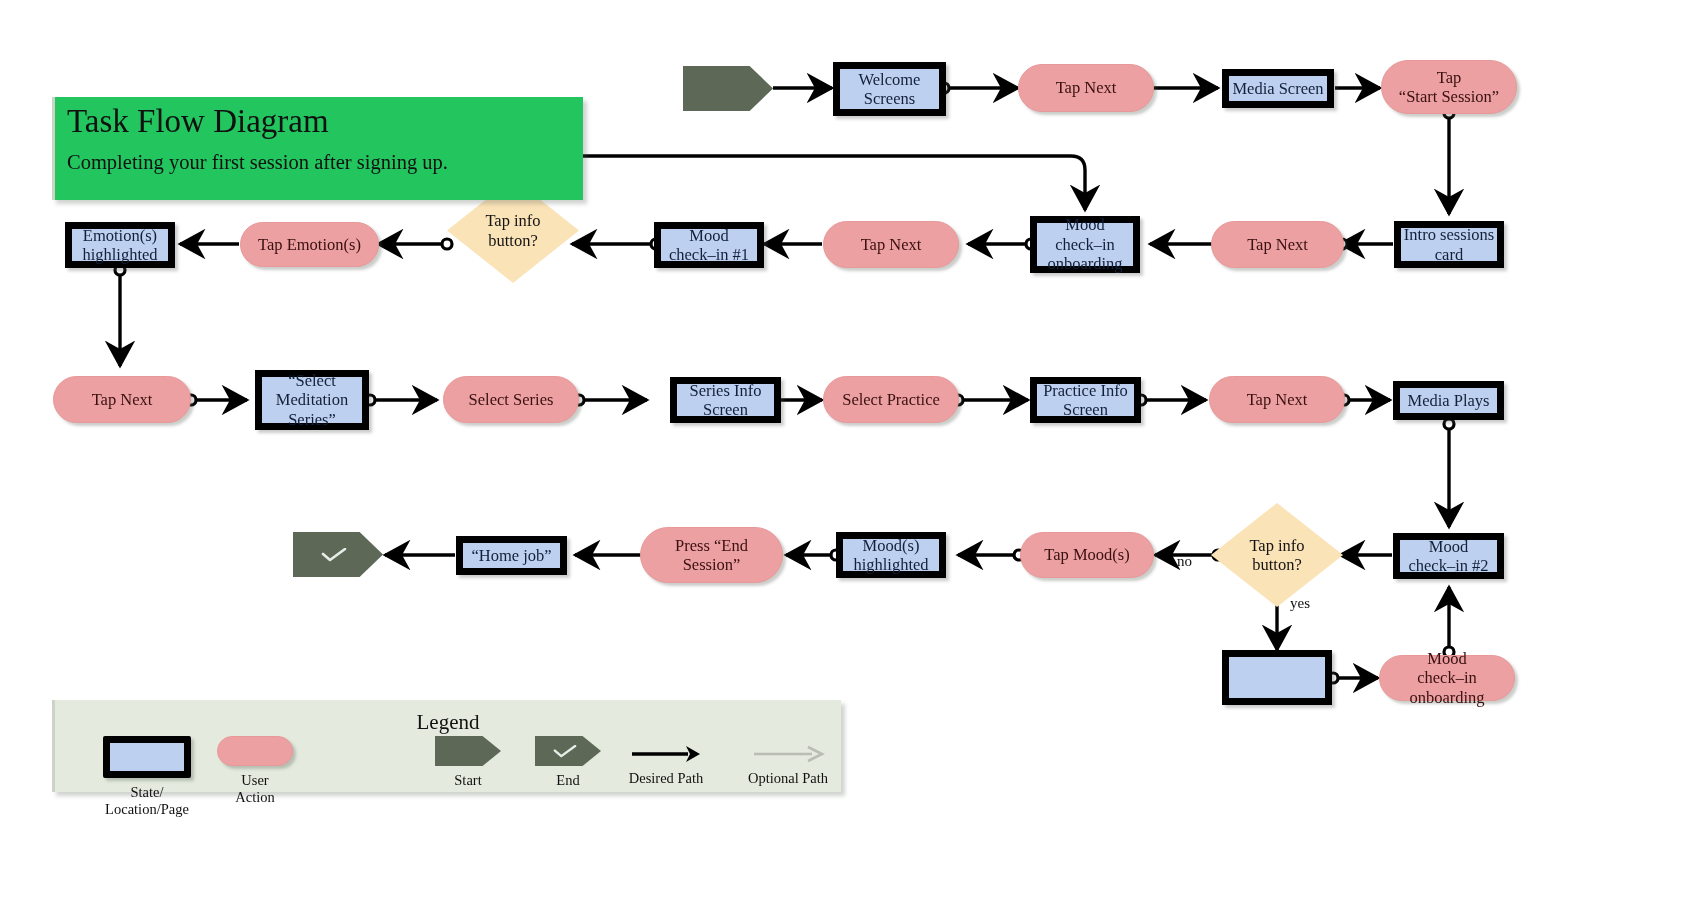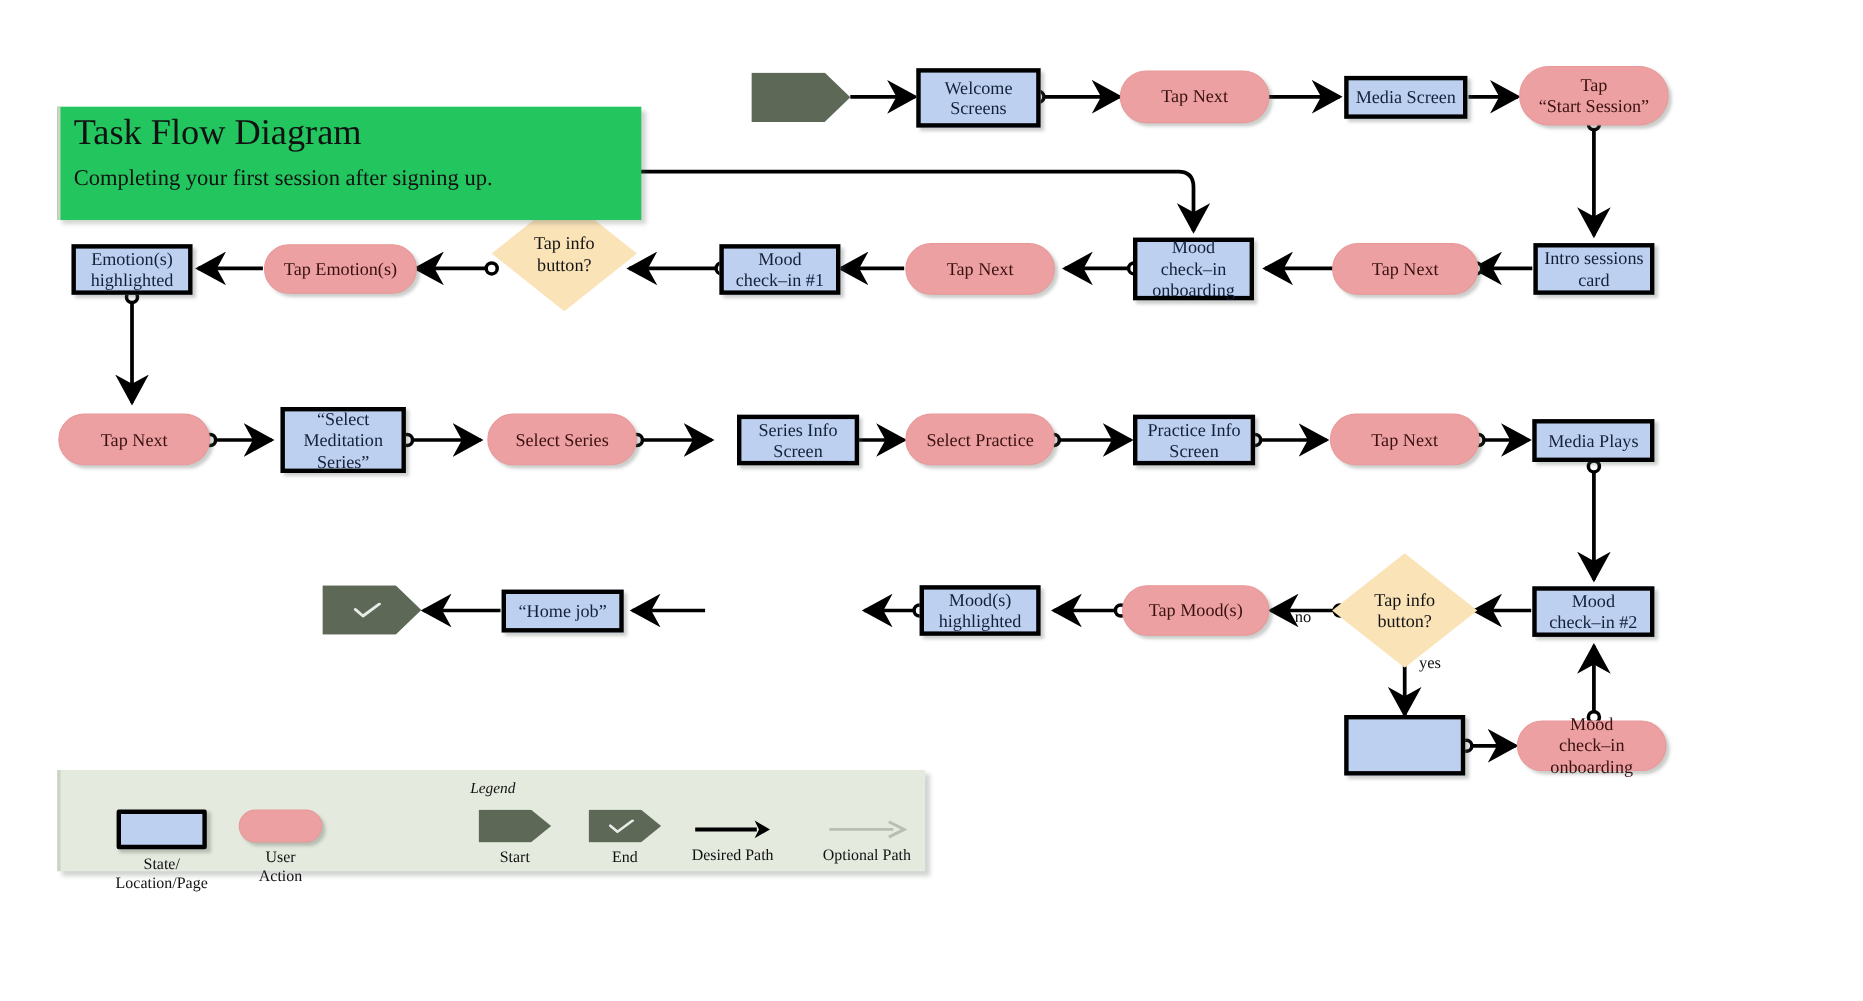--- a/index.html
+++ b/index.html
@@ -5,21 +5,21 @@
   html,body{margin:0;padding:0;background:#ffffff;}
   body{width:1694px;height:910px;position:relative;overflow:hidden;
        font-family:"Liberation Serif","DejaVu Serif",serif;}
   #canvas{position:absolute;inset:0;}
   svg#edges{position:absolute;left:0;top:0;width:1694px;height:910px;pointer-events:none;}
 
   
   .node{position:absolute;box-sizing:border-box;display:flex;align-items:center;
         justify-content:center;text-align:center;line-height:1.18;
         font-size:16.5px;color:#141414;z-index:3;}
-  .state{background:#bdd0ef;border:4px solid #000000;
+  .state{background:#bdd0ef;border:7px solid #000000;
          box-shadow:3px 3px 3px rgba(80,90,80,.30);color:#13203a;}
   .action{background:#eca0a1;border:1px solid #e99899;border-radius:999px;
           box-shadow:3px 3px 3px rgba(80,90,80,.30);color:#3a1010;}
   .decision{background:transparent;box-shadow:none;}
   .decision .dlabel{position:relative;z-index:2;}
   .diamond-bg{position:absolute;left:0;top:0;width:100%;height:100%;
               background:#fbe3b8;
               clip-path:polygon(50% 0,100% 50%,50% 100%,0 50%);
               filter:drop-shadow(3px 3px 2px rgba(80,90,80,.30));}
   .terminal{position:absolute;z-index:3;}
@@ -34,21 +34,21 @@
              background:#22c55e;box-shadow:4px 4px 4px rgba(90,100,90,.28);
              border-left:3px solid #ccd4c6;z-index:4;margin-top:44px;}
   #titlecard .t1{position:absolute;left:12px;top:6px;font-size:33px;color:#111;}
   #titlecard .t2{position:absolute;left:12px;top:54px;font-size:20.5px;color:#111;}
 
   
   #legend{position:absolute;left:52px;top:700px;width:786px;height:92px;
           background:#e4eade;box-shadow:4px 4px 4px rgba(90,100,90,.28);
           border-left:3px solid #ccd4c6;z-index:4;}
   #legend .ltitle{position:absolute;left:0;right:0;top:10px;text-align:center;
-                  font-size:14px;color:#111;font-style:italic;}
+                  font-size:21px;color:#111;}
   .litem{position:absolute;top:36px;text-align:center;font-size:14.5px;color:#111;
          line-height:1.2;}
   .lsw{height:28px;margin:0 auto 6px auto;position:relative;}
   .lsw.state{width:74px;border-radius:2px;}
   .lsw.action{width:74px;}
   .lsw.dec{width:62px;height:32px;background:#fbe3b8;
            clip-path:polygon(50% 0,100% 50%,50% 100%,0 50%);
            filter:drop-shadow(3px 3px 2px rgba(80,90,80,.30));}
   .lsw.term{width:66px;height:30px;background:#5d6857;
             clip-path:polygon(0 0,72% 0,100% 50%,72% 100%,0 100%);
@@ -243,20 +243,23 @@
   </div>
 
   <div class="node action" style="left:1020px;top:532px;width:134px;height:46px;">
     <span>Tap Mood(s)</span>
   </div>
 
   <div class="node state" style="left:836px;top:532px;width:110px;height:46px;">
     <span>Mood(s)<br>highlighted</span>
   </div>
 
+  <div class="node action" style="left:640px;top:527px;width:143px;height:56px;">
+    <span>Press “End<br>Session”</span>
+  </div>
 
   <div class="node state" style="left:456px;top:536px;width:111px;height:39px;">
     <span>“Home job”</span>
   </div>
 
   <div class="terminal" style="left:293px;top:532px;width:90px;height:45px;">
     <div class="term-shape">
       <svg class="check" viewBox="0 0 26 14">
         <path d="M2,6 L9,12 L24,1" fill="none" stroke="#e8ece6" stroke-width="2.6" stroke-linecap="round" stroke-linejoin="round"></path>
       </svg>

